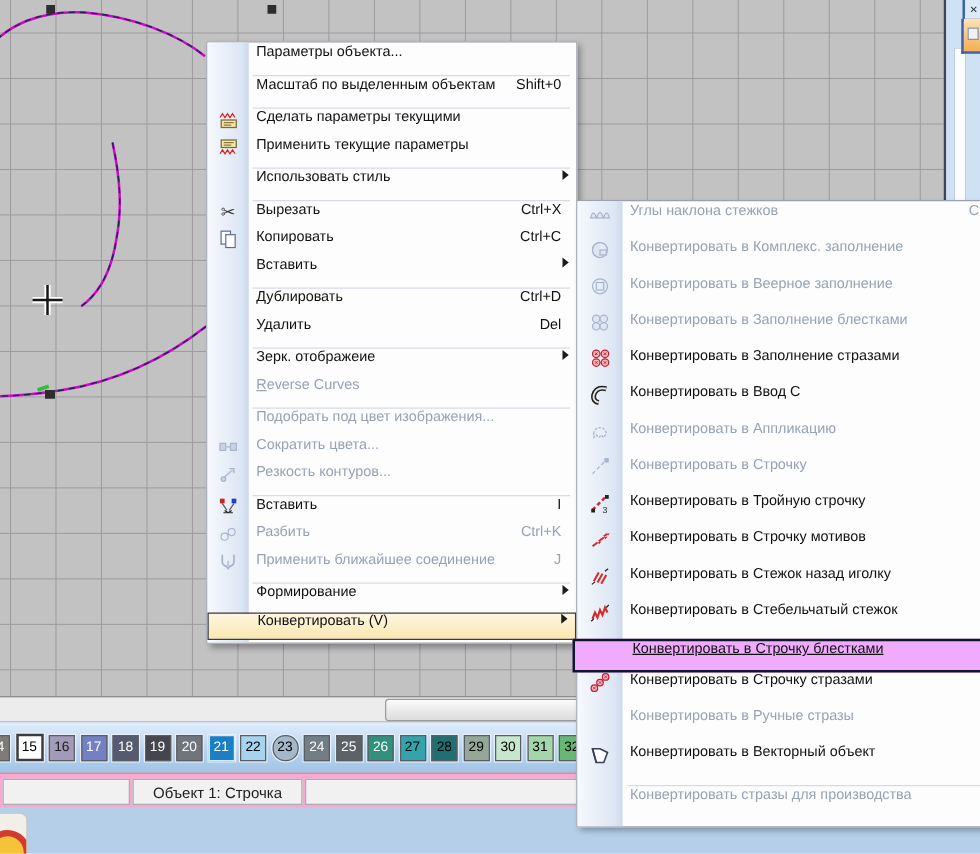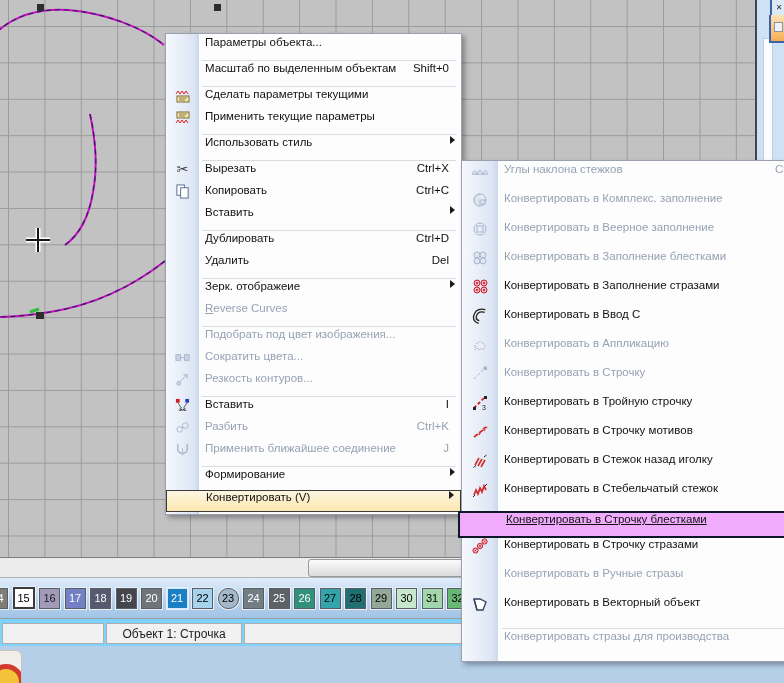--- a/index.html
+++ b/index.html
@@ -22,21 +22,21 @@
   .hthumb{position:absolute;left:308px;top:1px;width:448px;height:16px;border:1px solid #9a9a9a;
     border-radius:3px;background:linear-gradient(#fbfbfb,#dcdcdc);}
   .palette{position:absolute;left:0;top:578px;width:757px;height:40px;z-index:1;
     background:linear-gradient(#e0edfb,#b8d3ee 55%,#a2c4e7);display:flex;align-items:center;gap:4.5px;
     padding-left:0;margin:0;}
   .swatch{flex:none;width:19px;height:19px;border:1px solid #5a5d62;box-shadow:0 0 0 1px #e7effa;
     display:flex;align-items:center;justify-content:center;font-size:11px;cursor:pointer;}
   .swatch:first-child{margin-left:-13px;}
   .swatch.cur{border:2px solid #3c3c3c;width:18px;height:18px;}
   .swatch.sel{border:1px solid #d6e9fb;}
-  .statusbar{position:absolute;left:0;top:618px;width:757px;height:28px;background:#7dd3fc;
+  .statusbar{position:absolute;left:0;top:618px;width:757px;height:28px;background:#f9a8d4;
     border-top:1px solid #9b9b9b;z-index:1;}
   .sb-sec{position:absolute;top:4px;height:19px;border:1px solid #adadad;background:#f1f1f1;
     font-size:12px;color:#1d1d1d;display:flex;align-items:center;justify-content:center;white-space:nowrap;}
   .sb1{left:2px;width:100px;}
   .sb2{left:106px;width:134px;}
   .sb3{left:244px;width:282px;}
   .bottomstrip{position:absolute;left:0;top:646px;width:784px;height:37px;background:#b5cfe9;z-index:1;}
   .corner-tab{position:absolute;left:0;top:4px;width:21px;height:33px;background:#f2efe9;
     border:1px solid #c9c4bb;border-left:none;border-radius:0 6px 0 0;overflow:hidden;}
   .logo-frag{position:absolute;left:-12px;top:13px;width:26px;height:26px;border-radius:50%;

